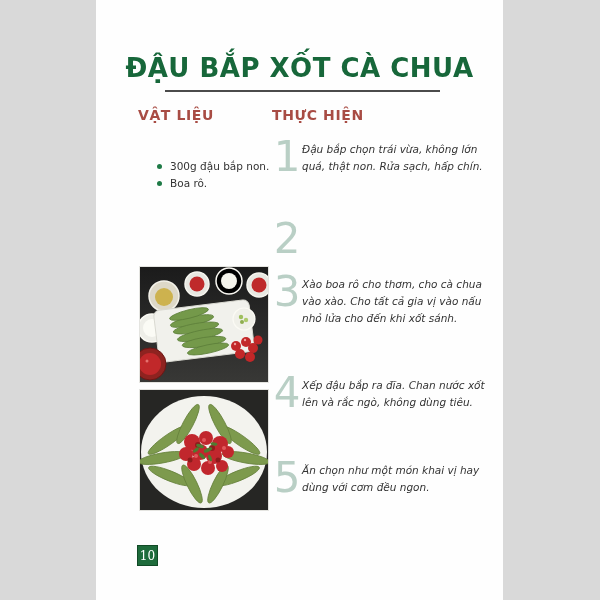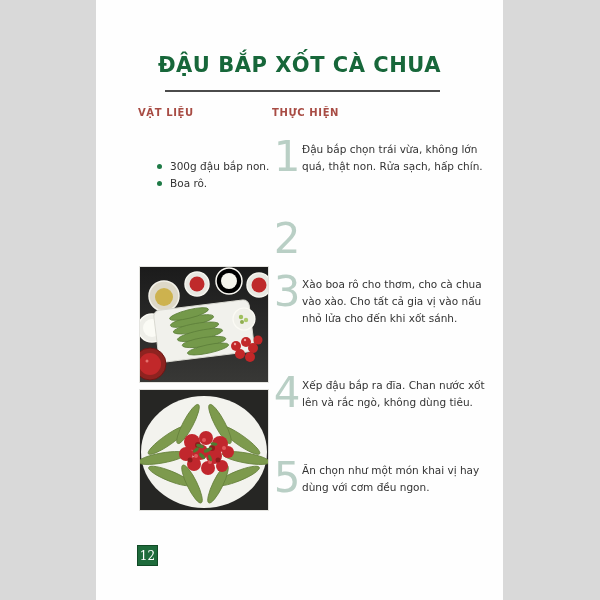--- a/index.html
+++ b/index.html
@@ -7,29 +7,29 @@
     position:relative; width:600px; height:600px;
     background:#d9d9d9; overflow:hidden;
     font-family:"DejaVu Sans","Liberation Sans",sans-serif;
   }
   .page {
     position:absolute; left:96px; top:0; width:407px; height:600px;
     background:#fefefe;
   }
   .recipe-title {
     position:absolute; top:53px; left:0; width:100%;
-    text-align:center; font-size:21px; font-weight:bold;
+    text-align:center; font-size:26px; font-weight:bold;
     color:#17673a; letter-spacing:0.5px; white-space:nowrap;
   }
   .title-rule {
     position:absolute; top:90px; left:69px; width:275px; height:2px;
     background:#4b4b4b;
   }
   .col-head {
-    position:absolute; top:107px; font-size:10px; font-weight:bold;
+    position:absolute; top:107px; font-size:14px; font-weight:bold;
     color:#a84c44; letter-spacing:0.6px; white-space:nowrap;
   }
   .col-head.left { left:42px; }
   .col-head.right { left:176px; }
   .ingredients {
     position:absolute; left:42px; top:140px; width:138px;
     list-style:none; margin:18px; padding:0;
   }
   .ingredients li {
     position:relative; padding-left:14px;
@@ -49,20 +49,21 @@
     position:absolute; left:176px; width:220px;
     display:flex; align-items:flex-start;
   }
   .step-num {
     flex:0 0 30px; width:30px; text-align:center;
     font-size:42px; line-height:34px; color:#b9cfc5;
   }
   .step-text {
     font-size:10.5px; line-height:17px; color:#333; width:184px;
     padding-top:1px;
+    font-style:italic;
   }
   .s1 { top:140px; } .s2 { top:222px; } .s3 { top:275px; }
   .s4 { top:376px; } .s5 { top:461px; }
   .page-badge {
     position:absolute; left:41px; top:545px; width:21px; height:21px;
     box-sizing:border-box; background:#1e6b3b; border:1px solid #114a26;
     color:#fff; font-family:"DejaVu Serif","Liberation Serif",serif;
     font-size:12px; display:flex; align-items:center; justify-content:center;
   }
 </style>
@@ -201,15 +202,15 @@
     </div>
     <div class="step s4">
       <div class="step-num">4</div>
       <div class="step-text">Xếp đậu bắp ra đĩa. Chan nước xốt lên và rắc ngò, không dùng tiêu.</div>
     </div>
     <div class="step s5">
       <div class="step-num">5</div>
       <div class="step-text">Ăn chọn như một món khai vị hay dùng với cơm đều ngon.</div>
     </div>
 
-    <div class="page-badge">12</div>
+    <div class="page-badge">10</div>
   </div>
 </div>
 
 </body></html>

